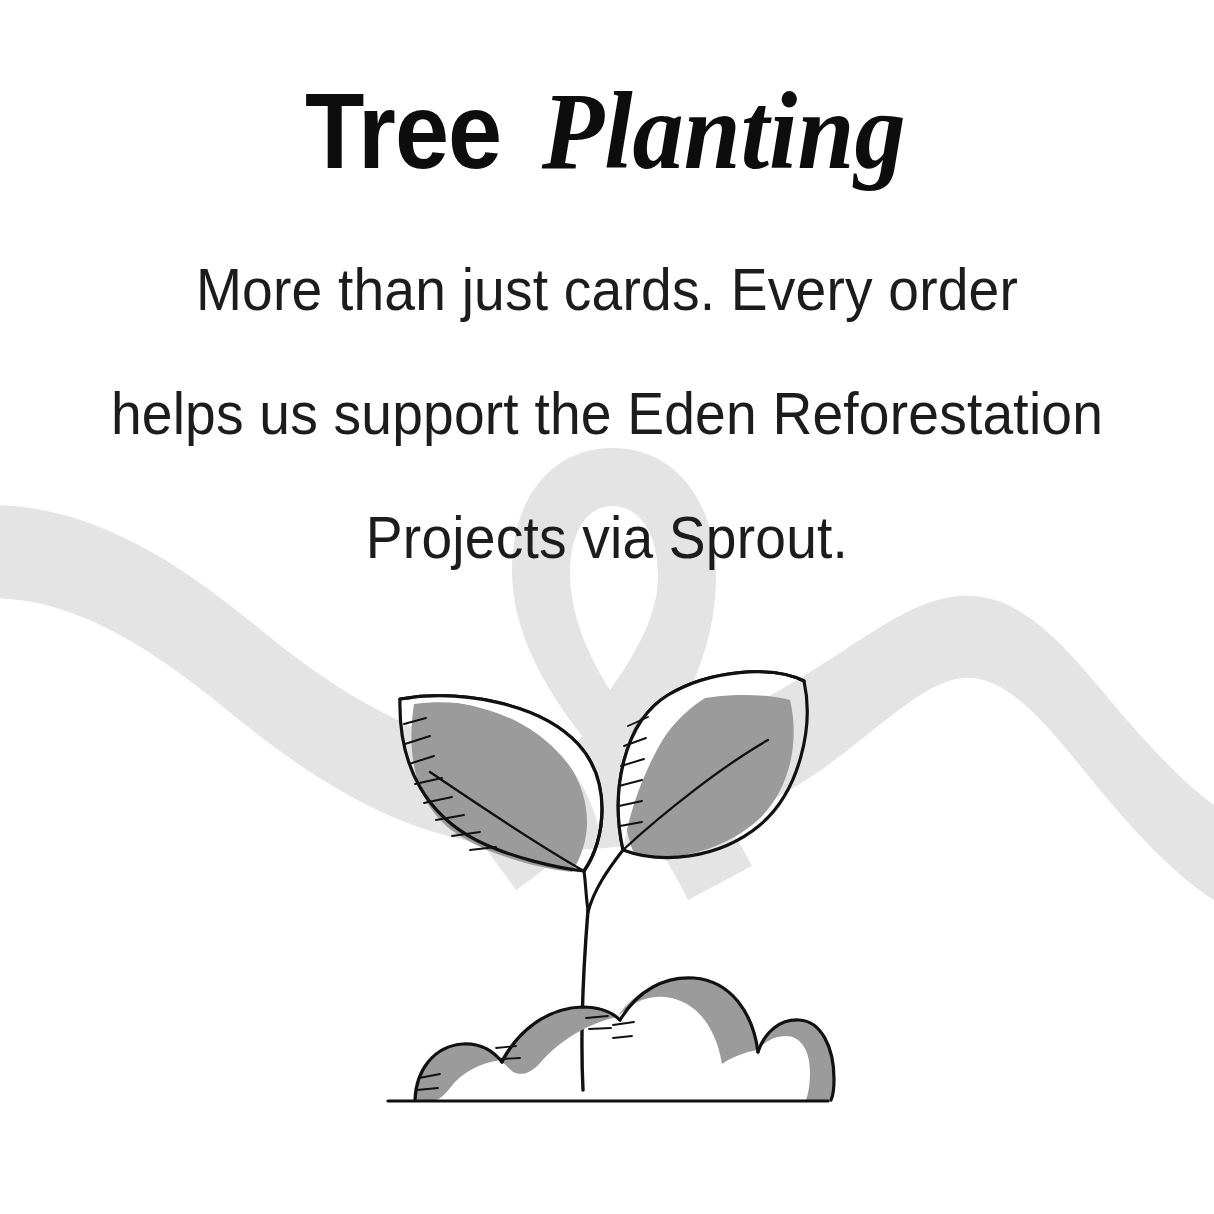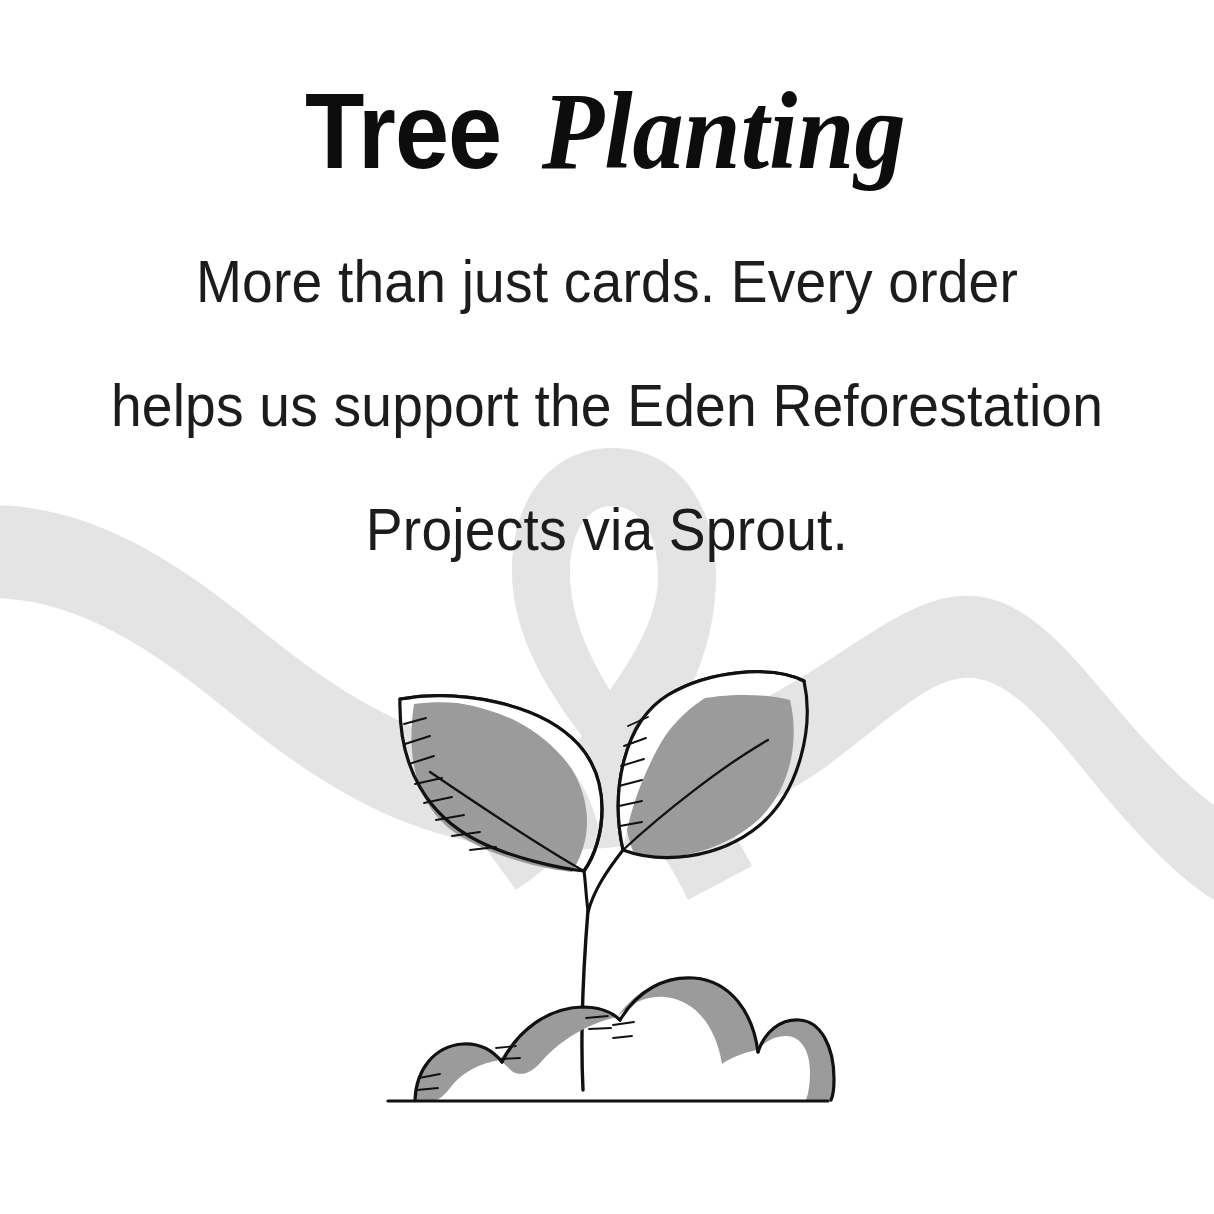--- a/index.html
+++ b/index.html
@@ -58,21 +58,21 @@
     font-weight: 700;
     font-style: italic;
     font-size: 110px;
     letter-spacing: 0px;
     transform: scaleX(0.93);
     display: inline-block;
     vertical-align: baseline;
     margin-left: 16px;
   }
   #subcopy {
-    margin: 0;
+    margin: 8px;
     padding-top: 34px;
   }
   #subcopy .sub-line {
     display: block;
     font-family: "Liberation Sans Narrow", "Liberation Sans", sans-serif;
     font-weight: 300;
     font-size: 60px;
     line-height: 124px;
     color: #1c1c1c;
     letter-spacing: 0.2px;

